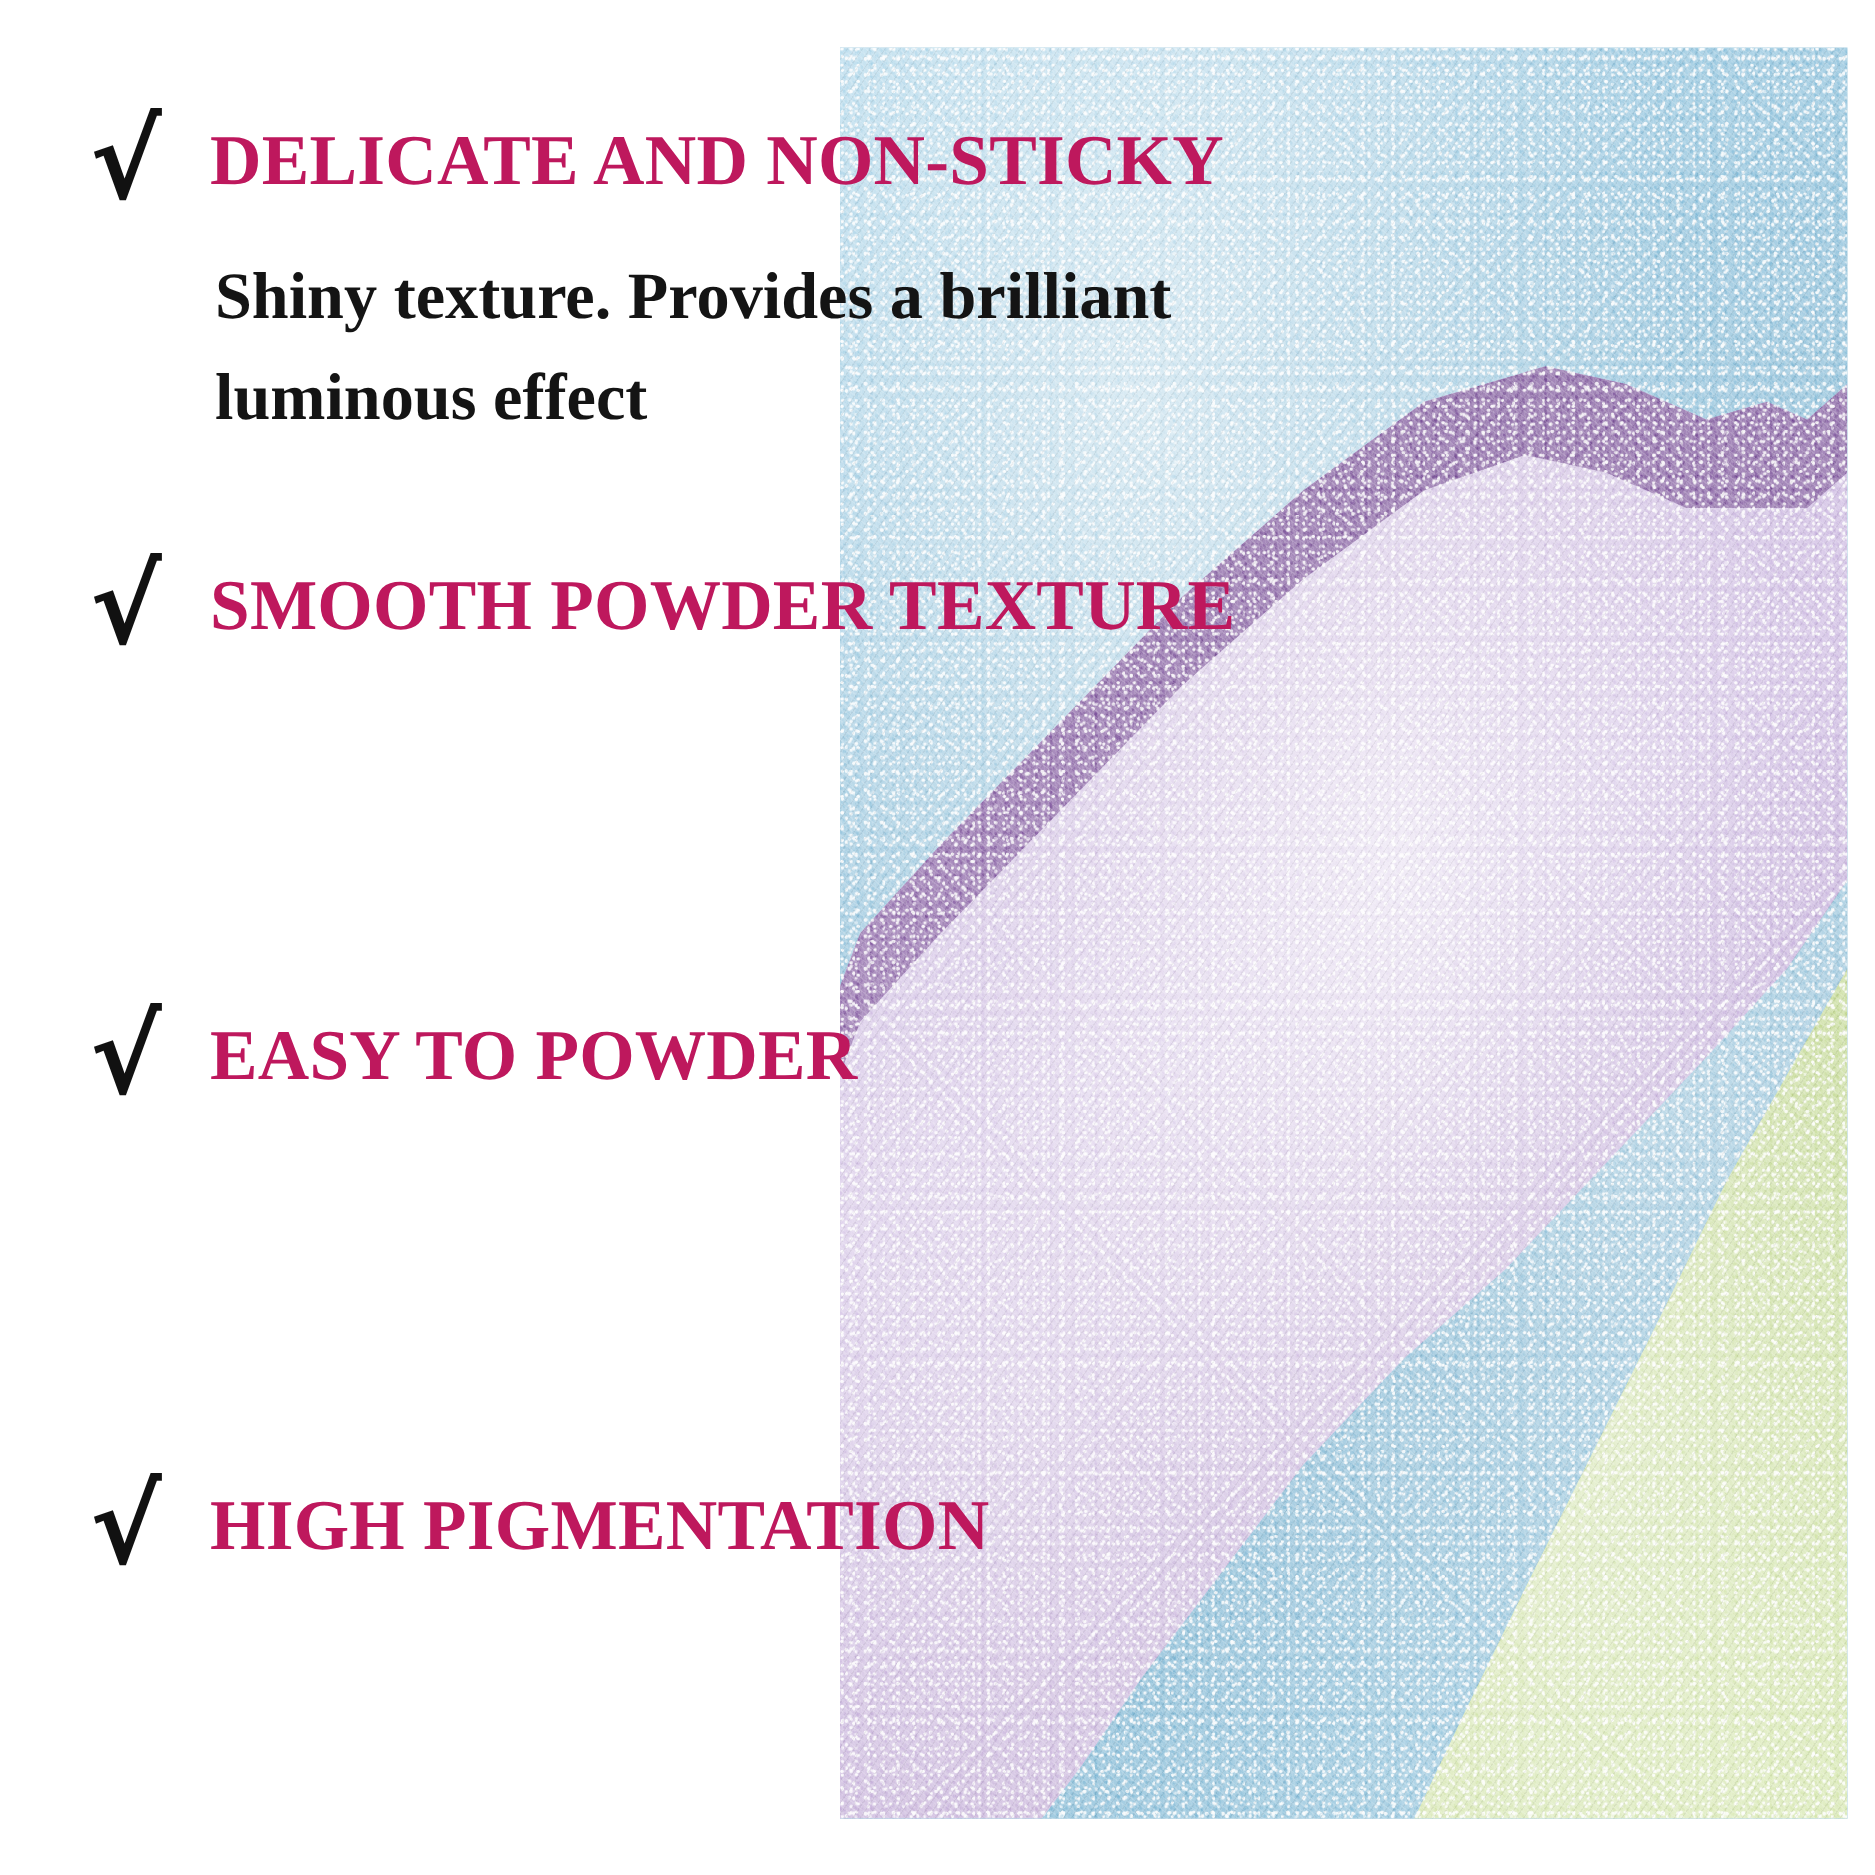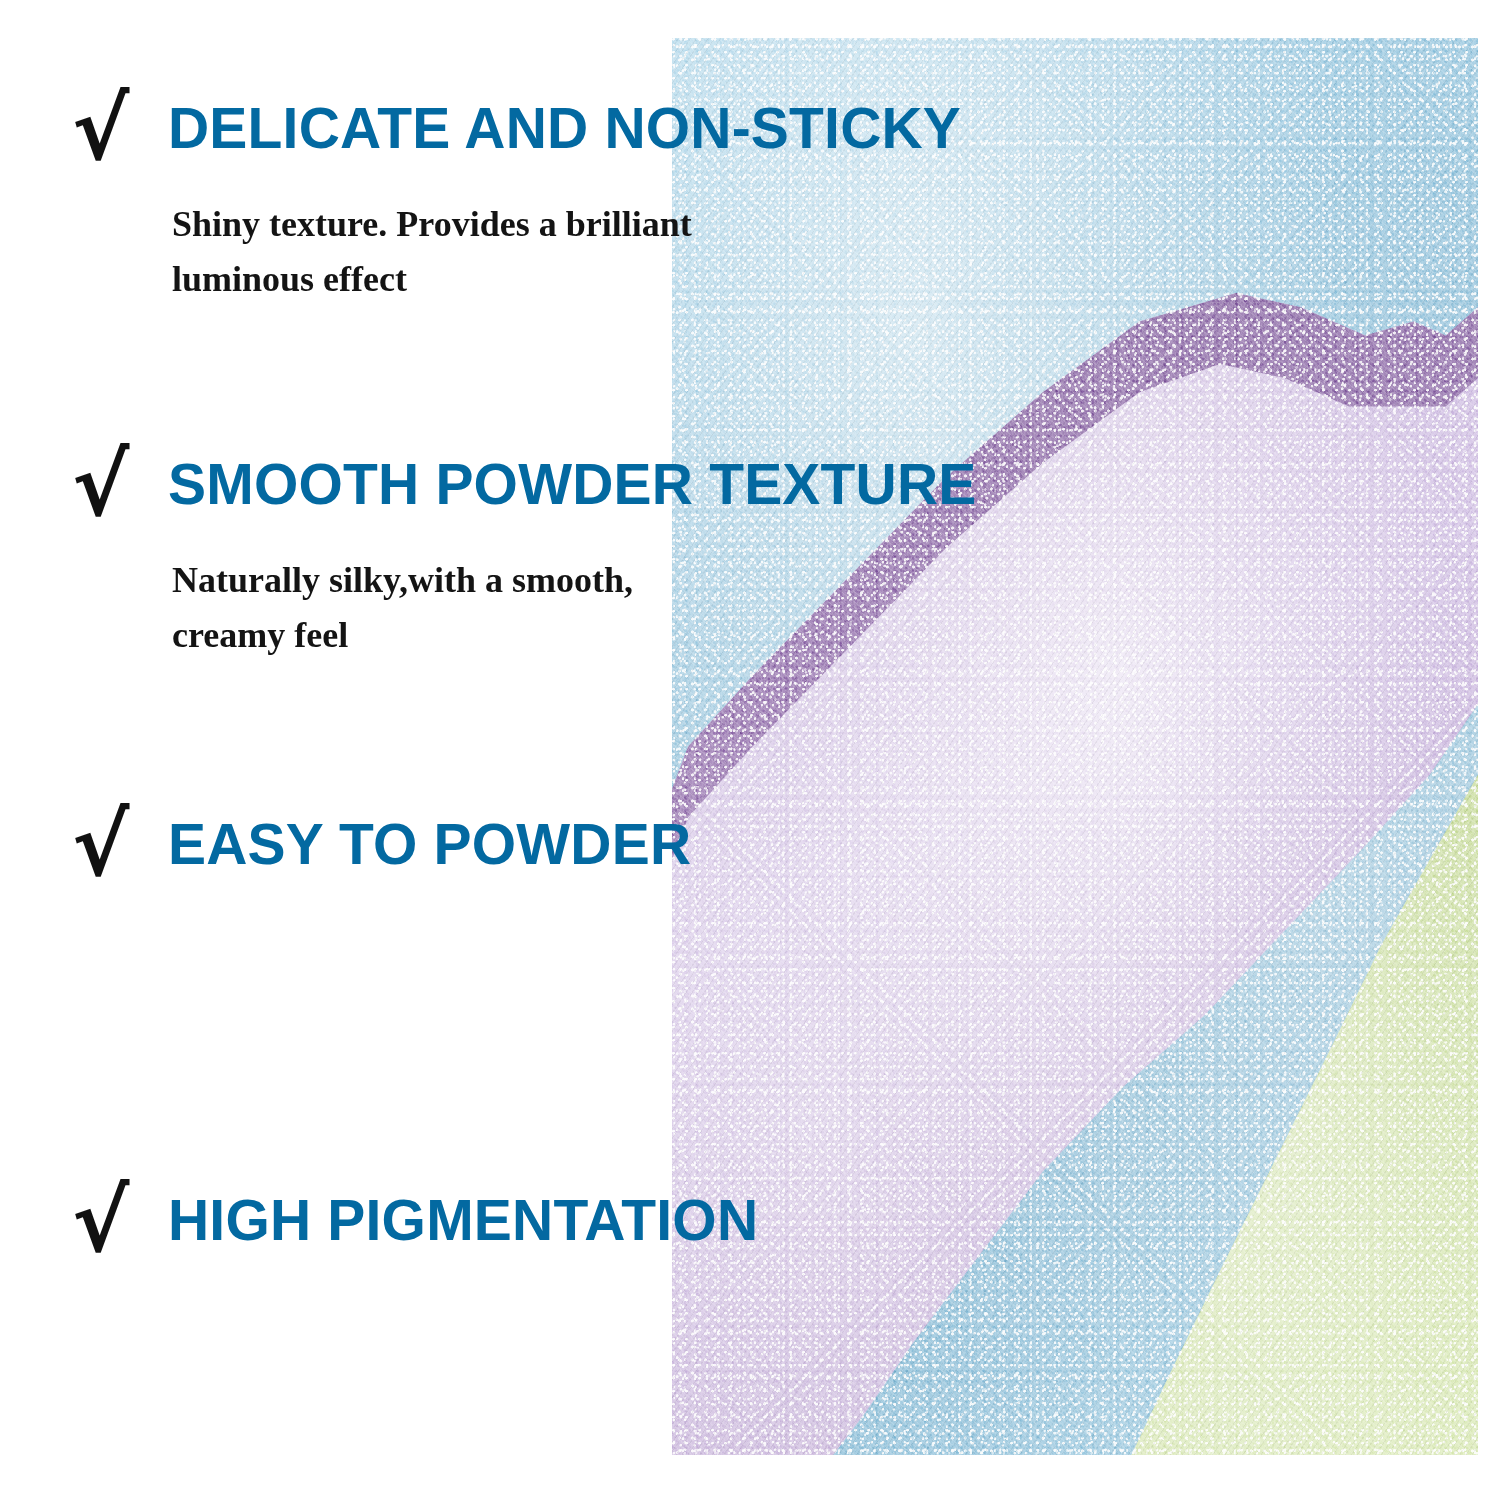--- a/index.html
+++ b/index.html
@@ -127,29 +127,29 @@
     text-align: left;
     font-family: "DejaVu Sans", sans-serif;
     letter-spacing: 0;
     transform: translateY(-6px);
   }
   .feature-title {
     font-size: 57px;
     line-height: 1.0;
     font-weight: 700;
     letter-spacing: .2px;
-    color: #0369a1;
+    color: #be185d;
     white-space: nowrap;
-    font-family: Liberation Sans, sans-serif;
+    font-family: Liberation Serif, serif;
     transform: translateY(4px);
   }
   .feature-body {
     margin-left: 100px;
     margin-top: 22px;
-    font-size: 36px;
+    font-size: 53px;
     line-height: 1.52;
     font-weight: 700;
     color: #141414;
     font-family: "Liberation Serif", "DejaVu Serif", serif;
     white-space: pre-line;
   }
 
   
   .f0 { top: 96px; }
   .f1 { top: 452px; }
@@ -179,22 +179,20 @@
       </div>
       <div class="feature-body">Shiny texture. Provides a brilliant
 luminous effect</div>
     </div>
 
     <div class="feature f1">
       <div class="feature-head">
         <span class="check-icon">√</span>
         <span class="feature-title">SMOOTH POWDER TEXTURE</span>
       </div>
-      <div class="feature-body">Naturally silky,with a smooth,
-creamy feel</div>
     </div>
 
     <div class="feature f2">
       <div class="feature-head">
         <span class="check-icon">√</span>
         <span class="feature-title">EASY TO POWDER</span>
       </div>
     </div>
 
     <div class="feature f3">

